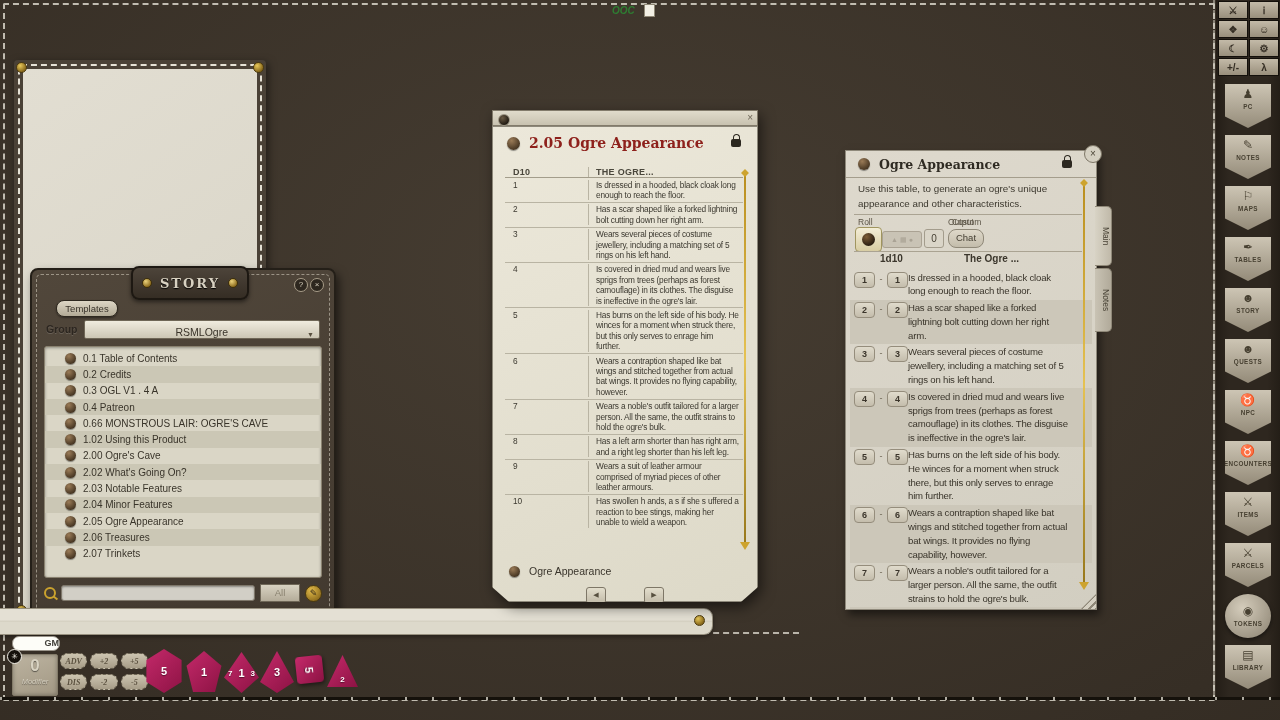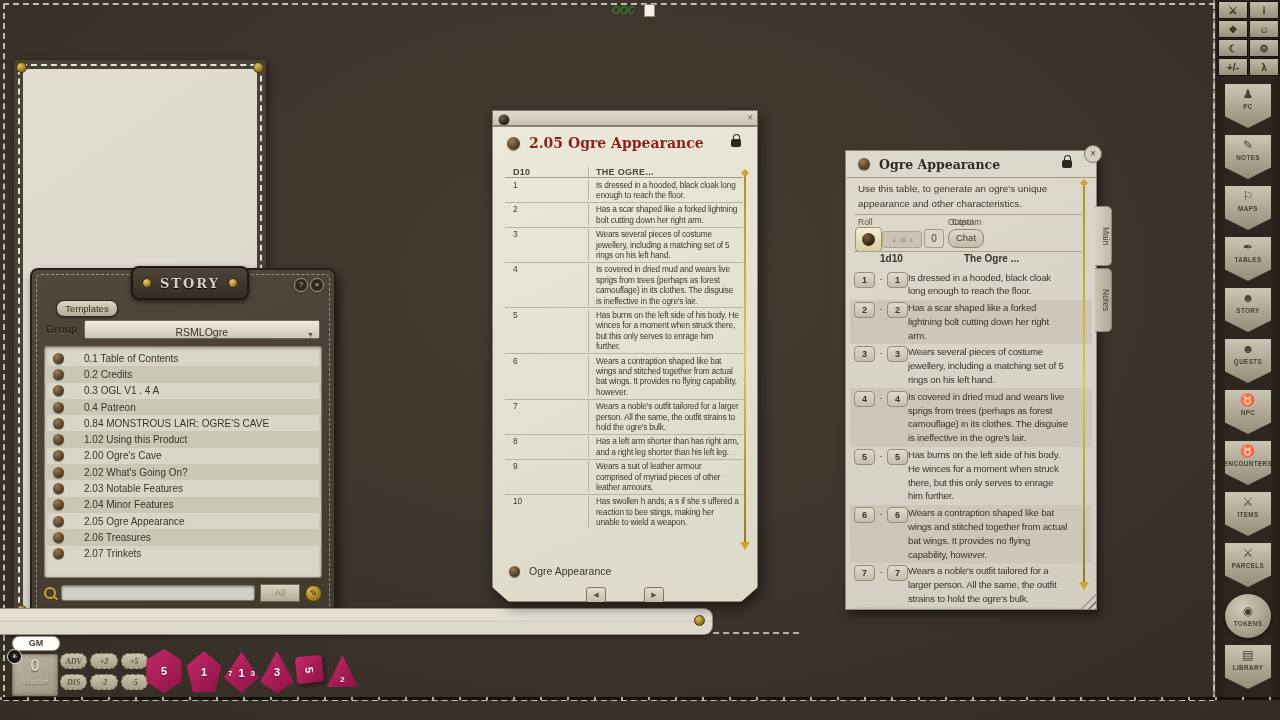--- a/index.html
+++ b/index.html
@@ -25,35 +25,35 @@
   .plaque .title{font-family:"DejaVu Serif",serif;font-weight:bold;font-size:13px;letter-spacing:2px;color:#d8d1c1;text-shadow:0 1px 1px #000;}
   .rivet{width:8px;height:8px;border-radius:50%;background:radial-gradient(circle at 35% 30%,#ecd27a,#8a691c 75%);border:1px solid #3e2f0a;}
   .win-btn{position:absolute;width:12px;height:12px;border-radius:50%;background:rgba(20,16,11,.55);border:1px solid #a89d89;color:#d8d1c0;font-size:8px;line-height:12px;text-align:center;}
   .templates-btn{position:absolute;left:24px;top:30px;width:60px;height:15px;border-radius:8px;background:linear-gradient(180deg,#ddd6c5,#b2aa96);border:1px solid #2e281f;color:#39332a;font-size:9.5px;line-height:15px;text-align:center;box-shadow:0 1px 2px rgba(0,0,0,.4);}
   .group-row{position:absolute;left:14px;top:50px;width:274px;height:18px;display:flex;align-items:center;}
   .group-label{font-size:10.5px;font-weight:bold;color:#2c2620;text-shadow:0 1px 0 rgba(255,255,255,.15);margin-right:6px;}
   .group-select{flex:1;height:17px;background:linear-gradient(180deg,#f0ecdf,#ccc6b4);border:1px solid #6f6757;border-radius:2px;position:relative;display:flex;align-items:flex-end;justify-content:center;}
   .group-select .val{font-size:10.5px;color:#3a342a;}
   .group-select .chev{position:absolute;right:5px;font-size:7px;color:#574f3f;}
   .story-list{position:absolute;left:12px;top:76px;width:278px;height:232px;background:#dad6c6;border:1px solid #89816f;border-radius:3px;box-shadow:inset 0 1px 3px rgba(0,0,0,.35);overflow:hidden;padding-top:3px;box-sizing:border-box;}
-  .story-row{height:16.3px;display:flex;align-items:center;padding-left:8px;gap:20px;}
+  .story-row{height:16.3px;display:flex;align-items:center;padding-left:20px;gap:7px;}
   .story-row:nth-child(even){background:#cbc7b5;}
   .story-row span{font-size:10px;color:#39342a;white-space:nowrap;}
   .sphere{width:11px;height:11px;border-radius:50%;background:radial-gradient(circle at 35% 28%,#9a7b57,#53402a 62%,#2c2116);box-shadow:0 1px 1px rgba(0,0,0,.4);flex:0 0 auto;}
   .story-footer{position:absolute;left:12px;top:314px;width:278px;height:18px;display:flex;align-items:center;gap:5px;}
   .search-icon{width:8px;height:8px;border:2px solid #caa22e;border-radius:50%;position:relative;flex:0 0 auto;}
   .search-icon::after{content:"";position:absolute;left:7px;top:8px;width:5px;height:2px;background:#caa22e;transform:rotate(40deg);}
   .search-input{flex:1;height:14px;background:#d2cfc6;border:1px solid #7e776a;border-radius:3px;box-shadow:inset 0 1px 2px rgba(0,0,0,.35);outline:none;font-size:10px;color:#3a342a;padding:0 4px;}
   .all-btn{width:38px;height:16px;border-radius:0;background:linear-gradient(180deg,#d8d2c1,#b4ac99);border:1px solid #6f6757;color:#8a8270;font-size:9.5px;line-height:15px;text-align:center;}
   .pencil-btn{width:15px;height:15px;border-radius:50%;background:radial-gradient(circle at 35% 30%,#e3bb49,#8a691c 80%);border:1px solid #4c3a0e;color:#2c2315;font-size:9px;line-height:14px;text-align:center;}
   
   #chat-bar{left:0;top:608px;width:712px;height:25px;background:linear-gradient(180deg,#e4e0d4 0 45%,#cfcaba 48%,#ddd9cb 52% 100%);border:1px solid #97907f;border-left:none;border-radius:0 9px 9px 0;box-shadow:0 2px 4px rgba(0,0,0,.35);}
   .ooc-label{position:absolute;left:612px;top:5px;font-size:10px;font-weight:bold;font-style:italic;color:#2e7d32;}
   .page-icon{position:absolute;left:644px;top:4px;width:9px;height:11px;background:#f2efe4;border:1px solid #8f8876;}
-  #gm-tab{left:12px;top:636px;width:46px;height:13px;background:#fdfdf8;border:1px solid #9a948a;border-radius:7px;font-size:9px;font-weight:bold;color:#42403a;text-align:center;line-height:13px;}
+  #gm-tab{left:12px;top:636px;width:46px;height:13px;background:#fdfdf8;border:1px solid #9a948a;border-radius:7px;font-size:9px;font-weight:bold;color:#42403a;text-align:right;line-height:13px;}
   
   #mod-box{left:12px;top:654px;width:44px;height:40px;background:linear-gradient(160deg,#bcb3a0,#a29884);border:1px solid #837b69;border-radius:2px;box-shadow:inset 0 0 4px rgba(0,0,0,.3);text-align:center;}
   #mod-box .val{font-size:17px;font-weight:bold;color:#d9d3c3;text-shadow:0 1px 1px rgba(0,0,0,.5);line-height:22px;}
   #mod-box .lbl{font-size:7.5px;font-style:italic;color:#d3cdbd;text-shadow:0 1px 1px rgba(0,0,0,.4);}
   .asterisk-badge{position:absolute;left:-6px;top:-6px;width:13px;height:13px;border-radius:50%;background:#14100b;border:1.5px solid #f2efe6;color:#f2efe6;font-size:8px;line-height:13px;text-align:center;}
   #mod-buttons{left:60px;top:653px;width:88px;height:40px;display:grid;grid-template-columns:repeat(3,1fr);grid-auto-rows:16px;gap:5px 3px;}
   .mod-btn{border-radius:8px;background:linear-gradient(180deg,#ccc4b0,#a79d88);border:1px dashed #6f6756;color:#5c5240;font-size:8px;font-style:italic;font-family:"Liberation Serif",serif;font-weight:bold;text-align:center;line-height:15px;}
   #dice-tray{left:144px;top:648px;width:210px;height:50px;}
   .die{position:absolute;background:linear-gradient(135deg,#c52a6b,#8c1243);display:flex;align-items:center;justify-content:center;color:#fff;font-weight:bold;font-size:11px;text-shadow:0 1px 1px rgba(0,0,0,.45);filter:drop-shadow(1px 2px 2px rgba(0,0,0,.5));}
   .d20{left:0;top:1px;width:40px;height:44px;clip-path:polygon(50% 0,94% 25%,94% 75%,50% 100%,6% 75%,6% 25%);}
@@ -182,21 +182,21 @@
         <div class="story-row">
           <span class="sphere"></span>
           <span>0.3 OGL V1 . 4 A</span>
         </div>
         <div class="story-row">
           <span class="sphere"></span>
           <span>0.4 Patreon</span>
         </div>
         <div class="story-row">
           <span class="sphere"></span>
-          <span>0.84 MONSTROUS LAIR: OGRE'S CAVE</span>
+          <span>0.66 MONSTROUS LAIR: OGRE'S CAVE</span>
         </div>
         <div class="story-row">
           <span class="sphere"></span>
           <span>1.02 Using this Product</span>
         </div>
         <div class="story-row">
           <span class="sphere"></span>
           <span>2.00 Ogre's Cave</span>
         </div>
         <div class="story-row">

